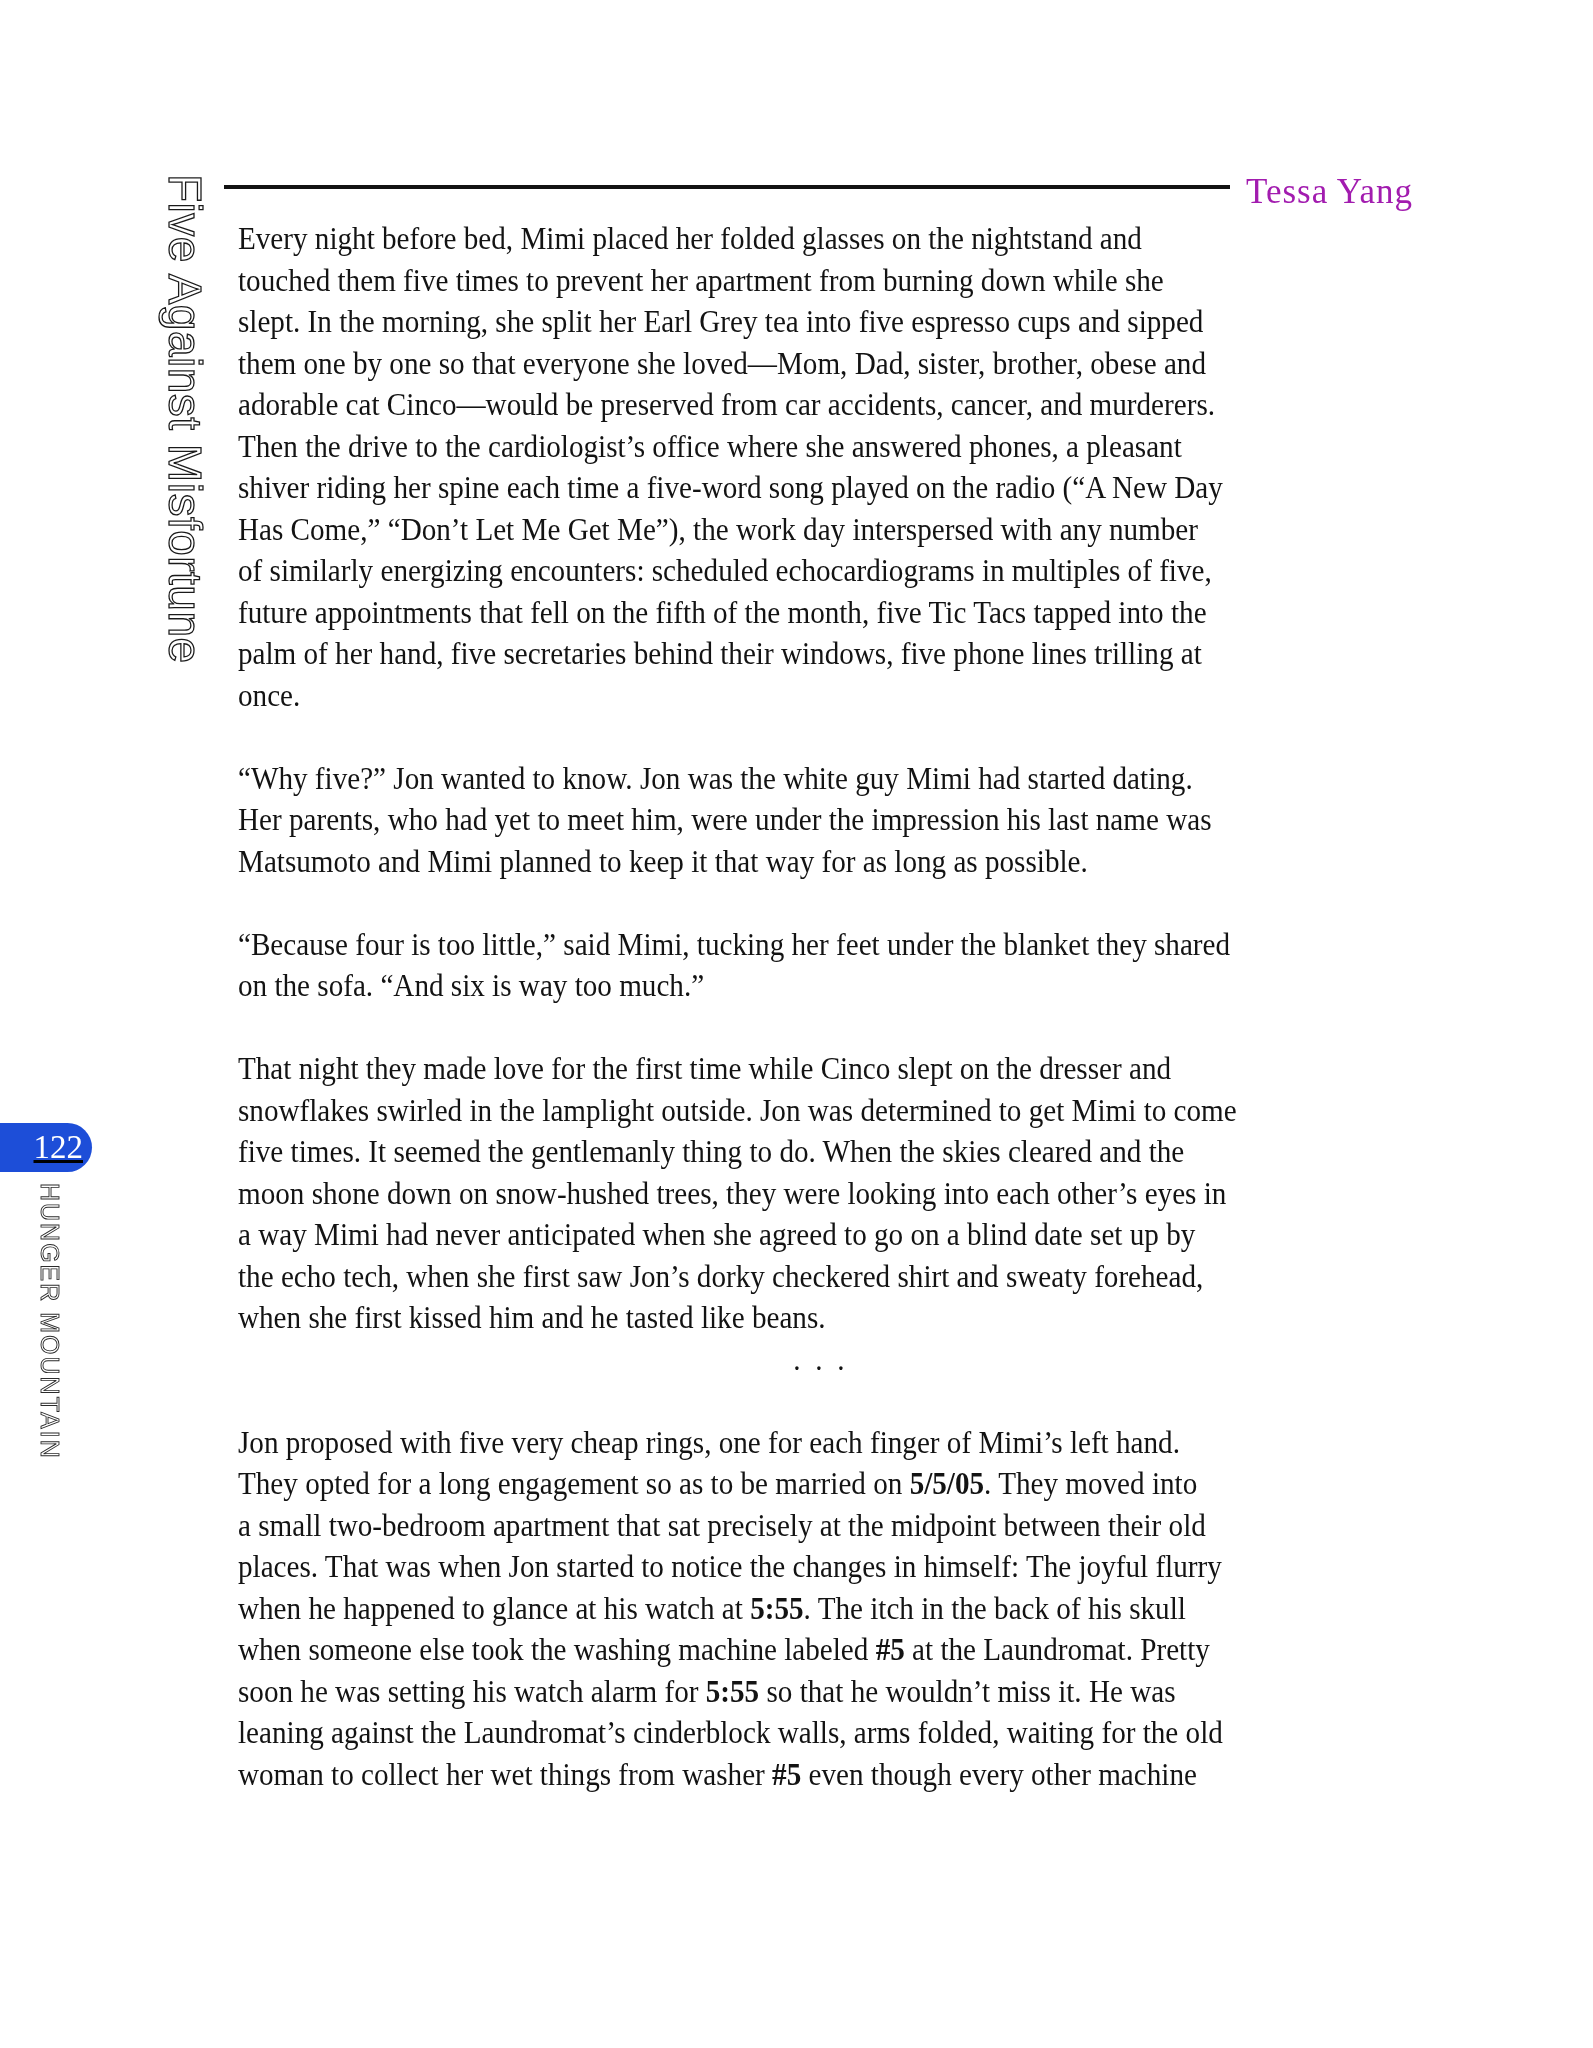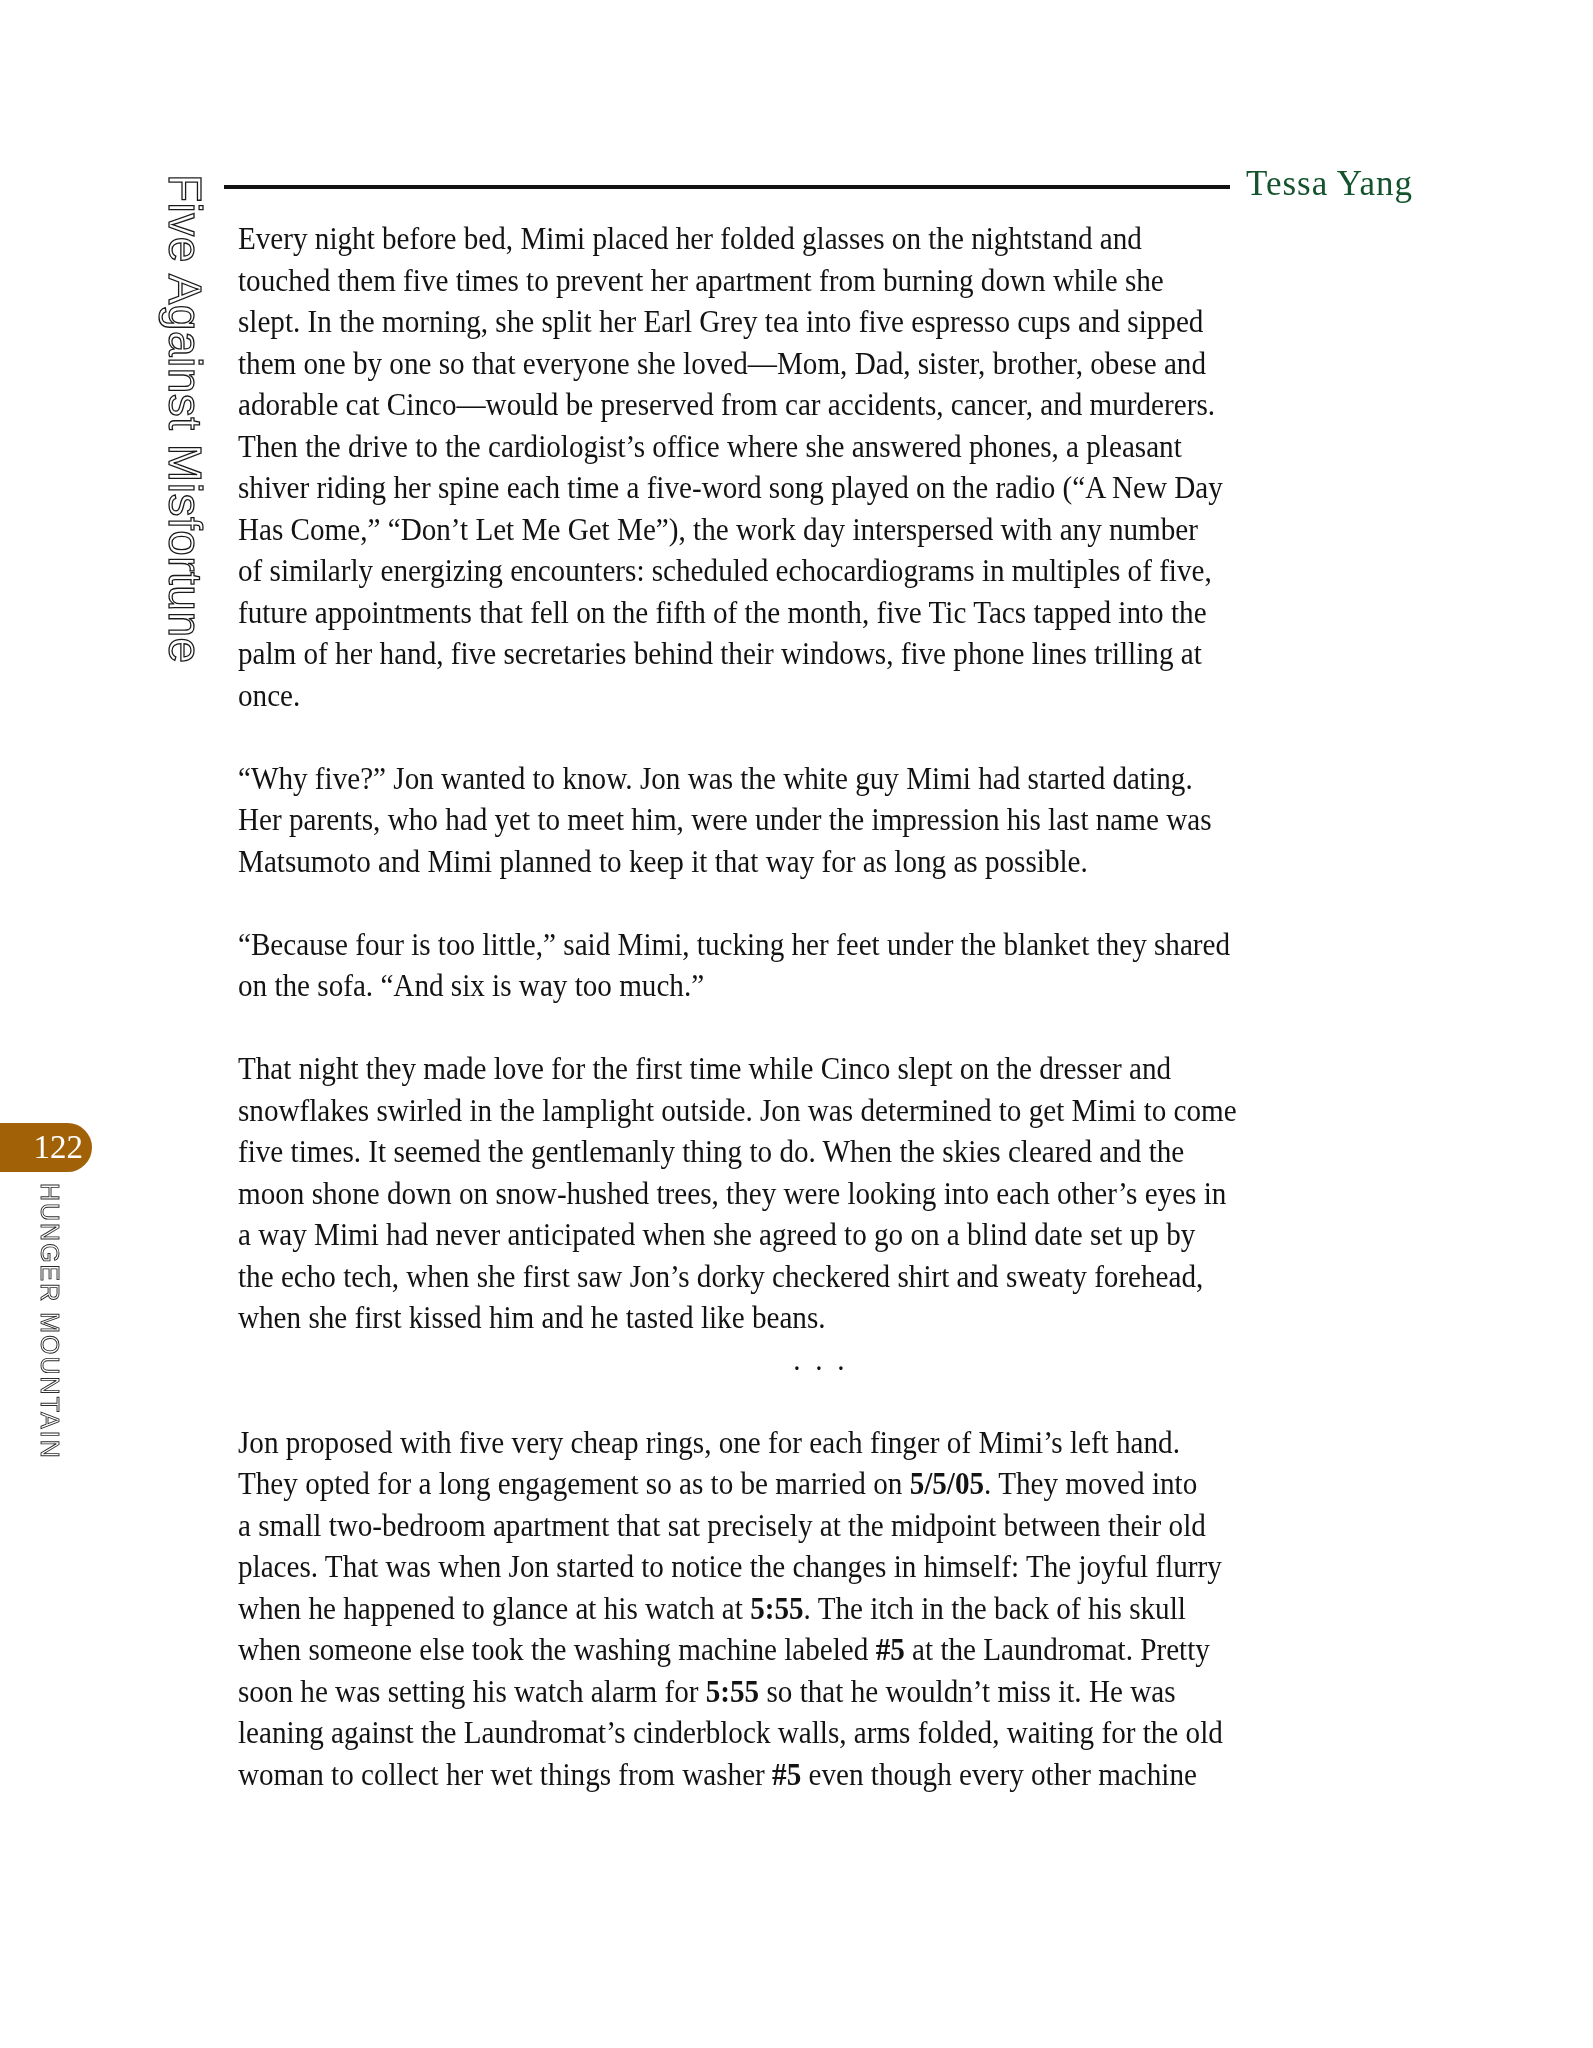--- a/index.html
+++ b/index.html
@@ -12,24 +12,24 @@
   }
   
   .header-rule{
     position:absolute;
     left:224px;top:185px;
     width:1006px;height:4px;
     background:#121212;
   }
   .author-name{
     position:absolute;
-    left:1246px;top:164px;
+    left:1246px;top:172px;
     font-size:35px;
     letter-spacing:1px;
-    color:#14532d;
+    color:#a21caf;
     white-space:nowrap;
   }
   
   .vertical{
     position:absolute;
     transform-origin:0 0;
     transform:rotate(90deg);
     white-space:nowrap;
     font-family:"Liberation Sans", sans-serif;
     color:#444;
@@ -45,24 +45,24 @@
     left:65px;top:1183px;
     font-size:25px;line-height:30px;
     -webkit-text-stroke:0.9px #2b2b2b;
     letter-spacing:2px;
   }
   
   .page-number-badge{
     position:absolute;
     left:0;top:1123px;
     width:92px;height:49px;
-    background:#a16207;
+    background:#1d4ed8;
     border-radius:0 26px 26px 0;
     display:flex;align-items:center;justify-content:flex-end;
-    padding-right:9px;box-sizing:border-box;
+    padding-right:9px;box-sizing:border-box;text-decoration:underline;
   }
   .page-number-badge span{
     color:#ffffff;
     font-size:33px;
     line-height:1;
   }
   
   .story{
     position:absolute;
     left:238px;top:218px;

